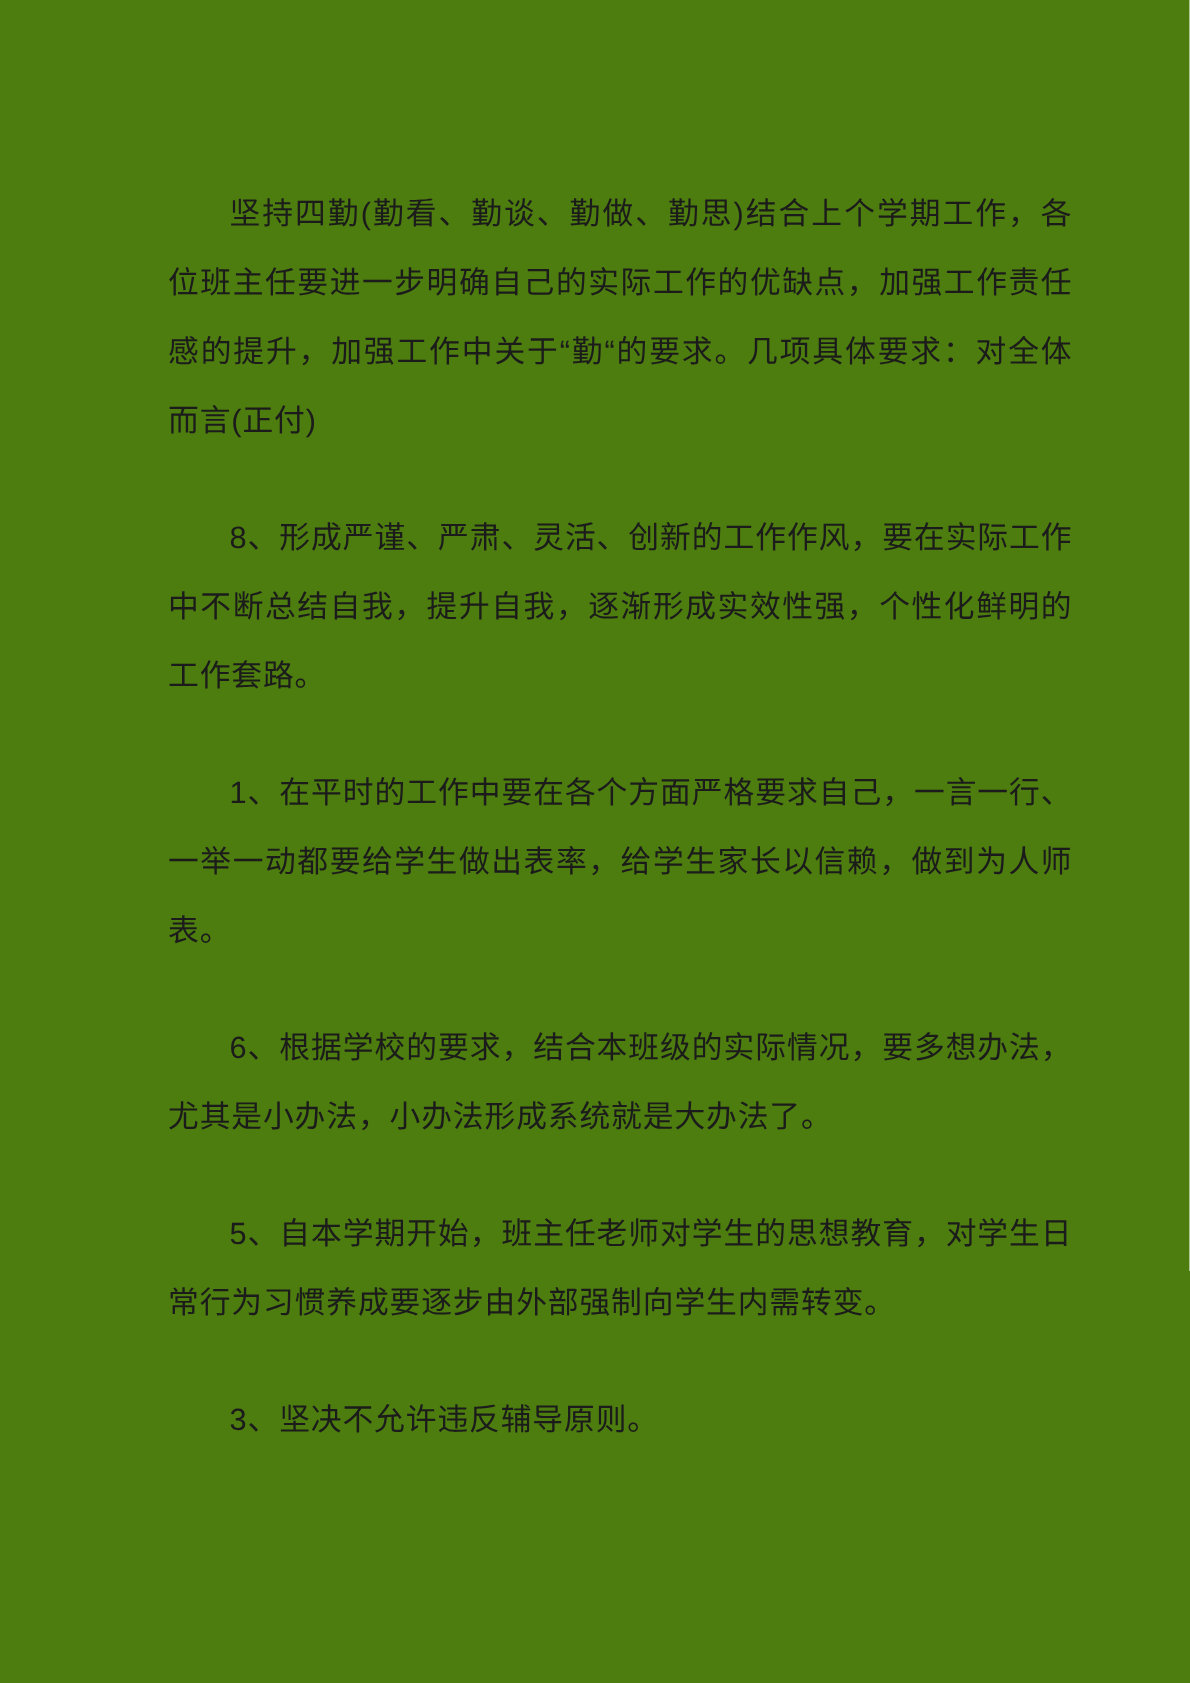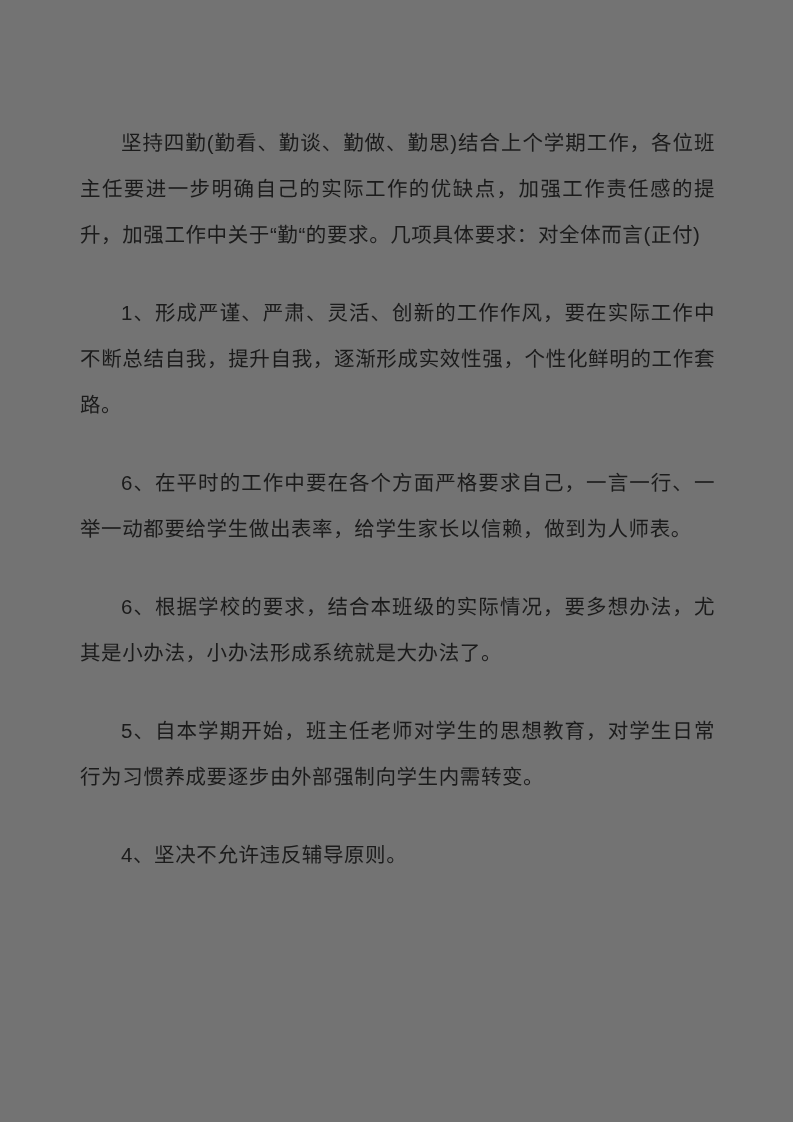--- a/index.html
+++ b/index.html
@@ -13,22 +13,22 @@
     height: 1122px;
     font-family: "Liberation Sans", "DejaVu Sans", sans-serif;
     color: #1b1b1b;
     overflow: hidden;
   }
   .page {
     position: relative;
     width: 793px;
     height: 1122px;
     box-sizing: border-box;
-    padding: 120px 78px 60px 80px;
-    background: #737373;
+    padding: 120px 78px 60px 112px;
+    background: #4d7c0f;
   }
   .doc-body {
     font-size: 20.5px;
     line-height: 46px;
     letter-spacing: 0.6px;
     text-align: justify;
     text-justify: inter-ideograph;
   }
   .para {
     margin: 0 0 32px 0;
@@ -38,19 +38,19 @@
   .para:last-child {
     margin-bottom: 0;
   }
 </style>
 </head>
 <body>
 
 <div class="page">
   <div class="doc-body">
     <p class="para">坚持四勤(勤看、勤谈、勤做、勤思)结合上个学期工作，各位班主任要进一步明确自己的实际工作的优缺点，加强工作责任感的提升，加强工作中关于“勤“的要求。几项具体要求：对全体而言(正付)</p>
-    <p class="para">1、形成严谨、严肃、灵活、创新的工作作风，要在实际工作中不断总结自我，提升自我，逐渐形成实效性强，个性化鲜明的工作套路。</p>
-    <p class="para">6、在平时的工作中要在各个方面严格要求自己，一言一行、一举一动都要给学生做出表率，给学生家长以信赖，做到为人师表。</p>
+    <p class="para">8、形成严谨、严肃、灵活、创新的工作作风，要在实际工作中不断总结自我，提升自我，逐渐形成实效性强，个性化鲜明的工作套路。</p>
+    <p class="para">1、在平时的工作中要在各个方面严格要求自己，一言一行、一举一动都要给学生做出表率，给学生家长以信赖，做到为人师表。</p>
     <p class="para">6、根据学校的要求，结合本班级的实际情况，要多想办法，尤其是小办法，小办法形成系统就是大办法了。</p>
     <p class="para">5、自本学期开始，班主任老师对学生的思想教育，对学生日常行为习惯养成要逐步由外部强制向学生内需转变。</p>
-    <p class="para">4、坚决不允许违反辅导原则。</p>
+    <p class="para">3、坚决不允许违反辅导原则。</p>
   </div>
 </div>
 
 </body></html>

